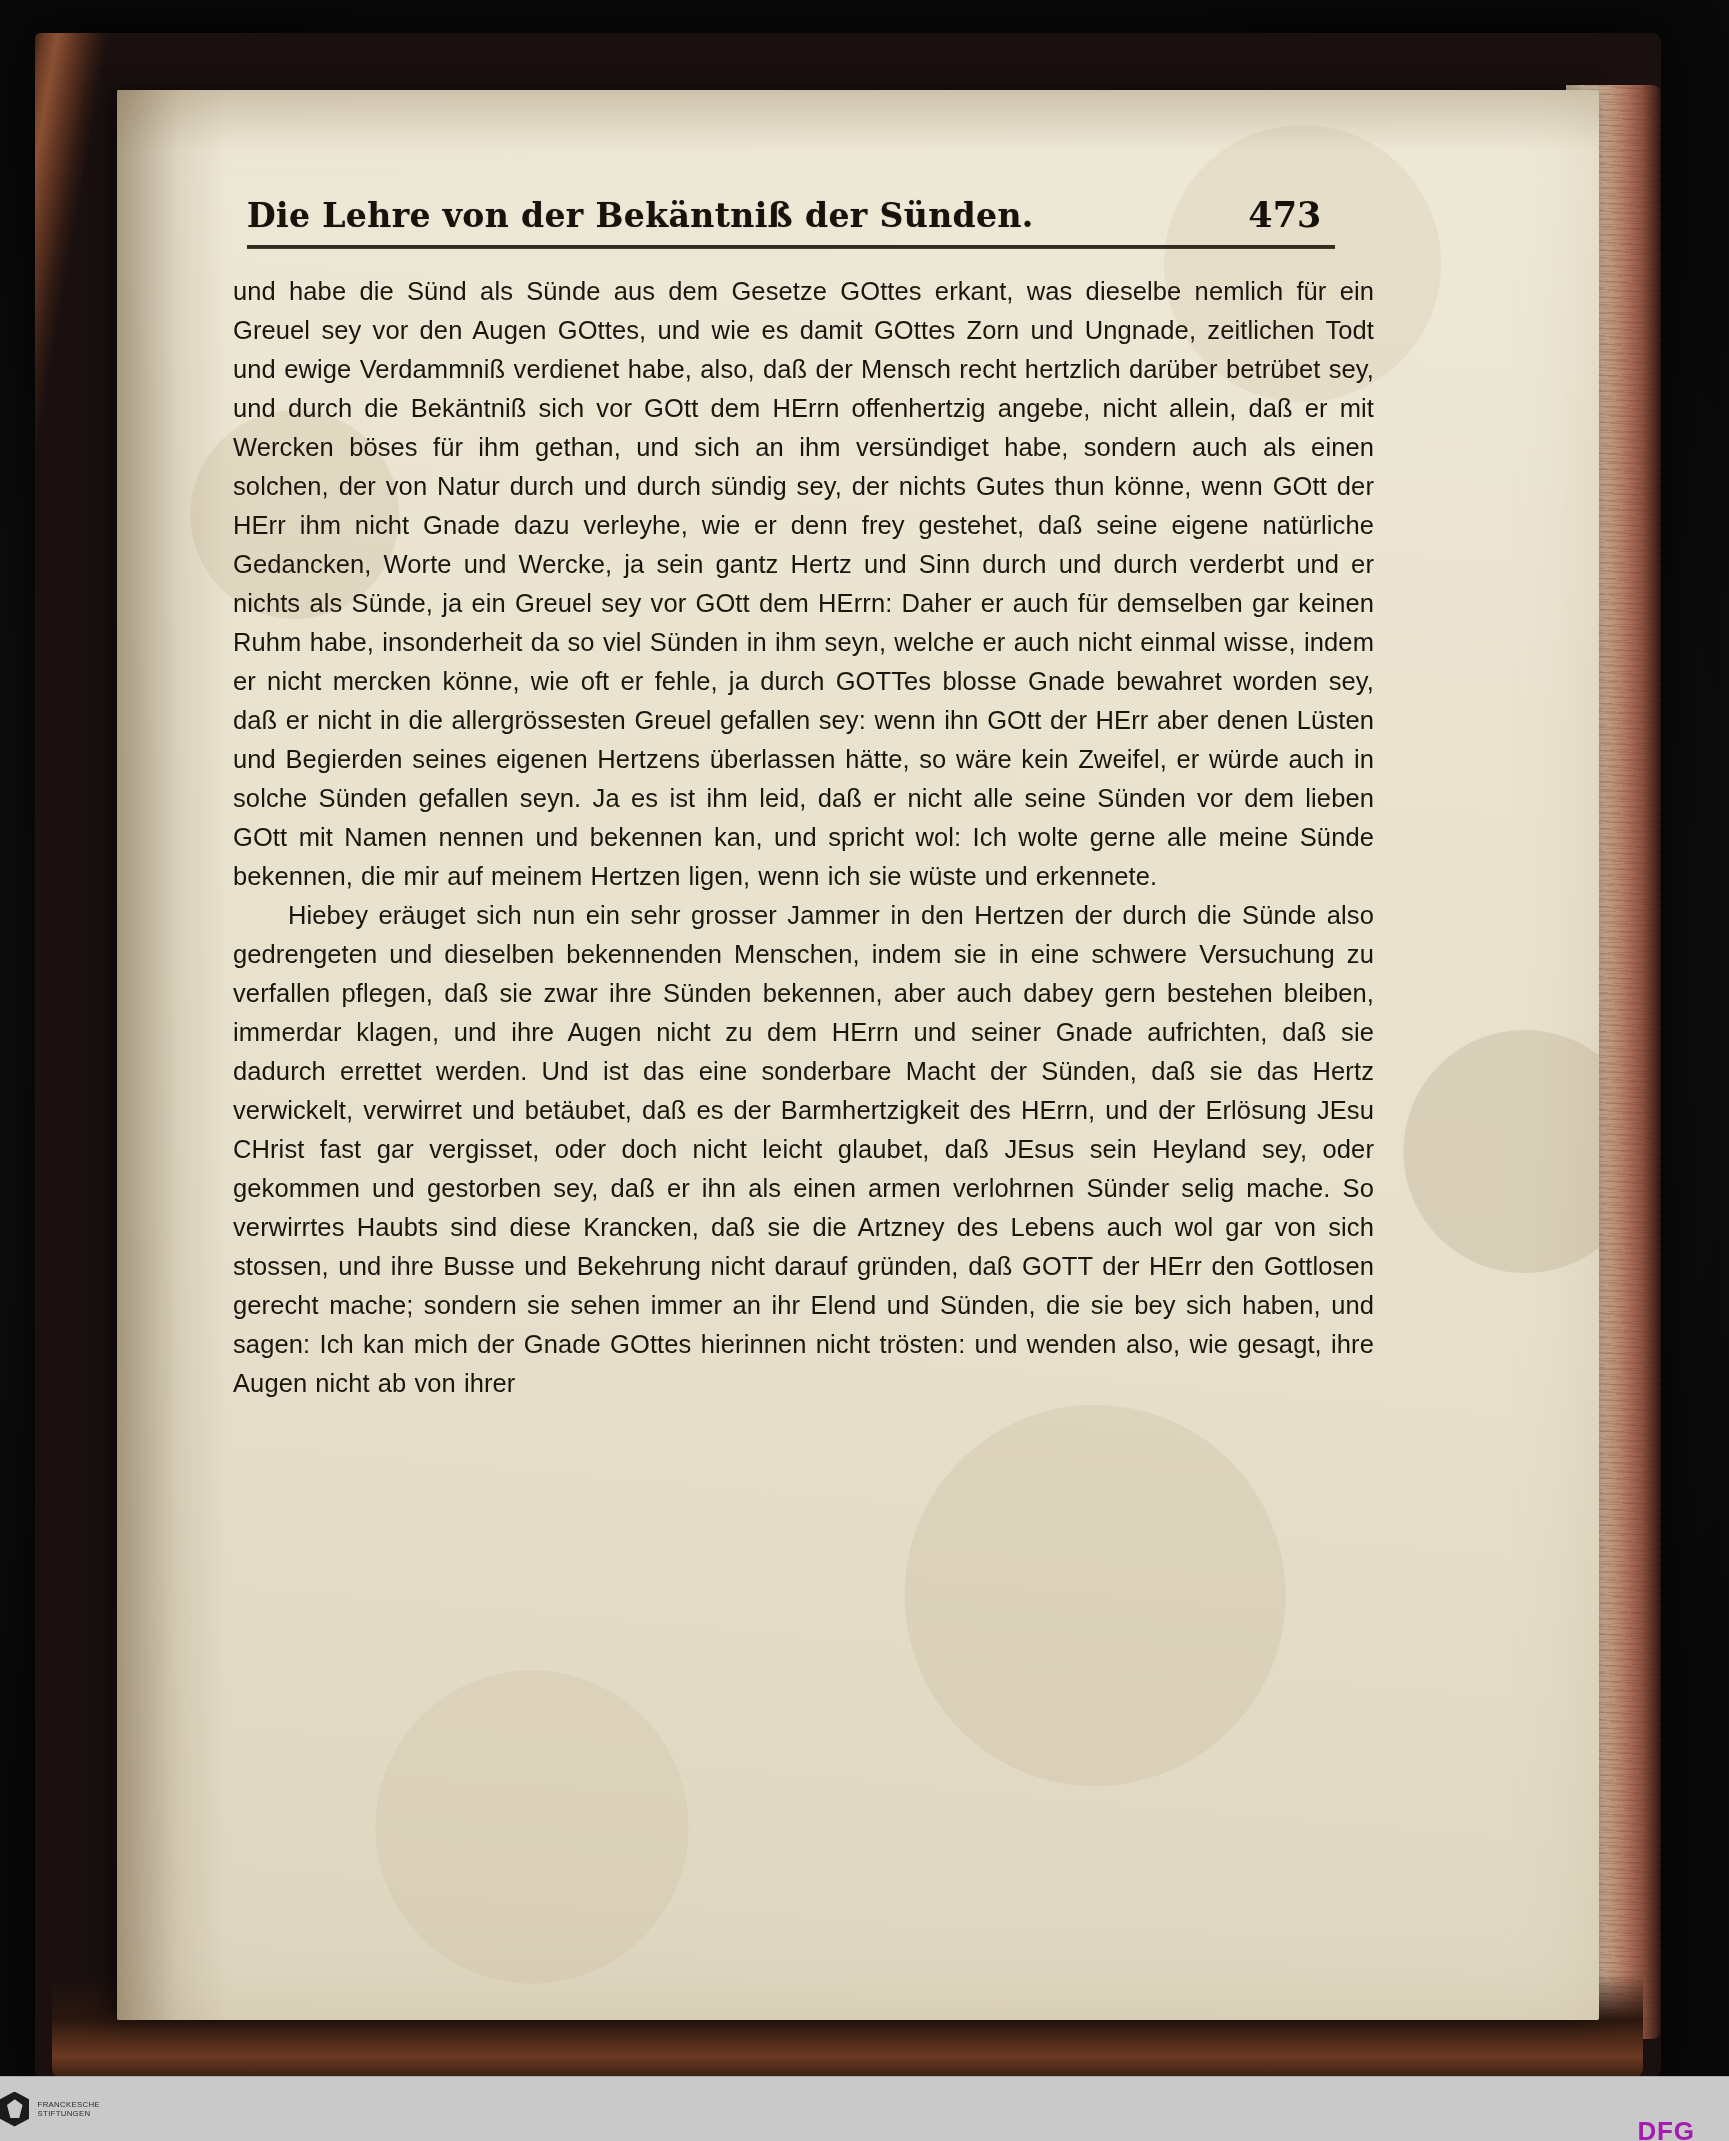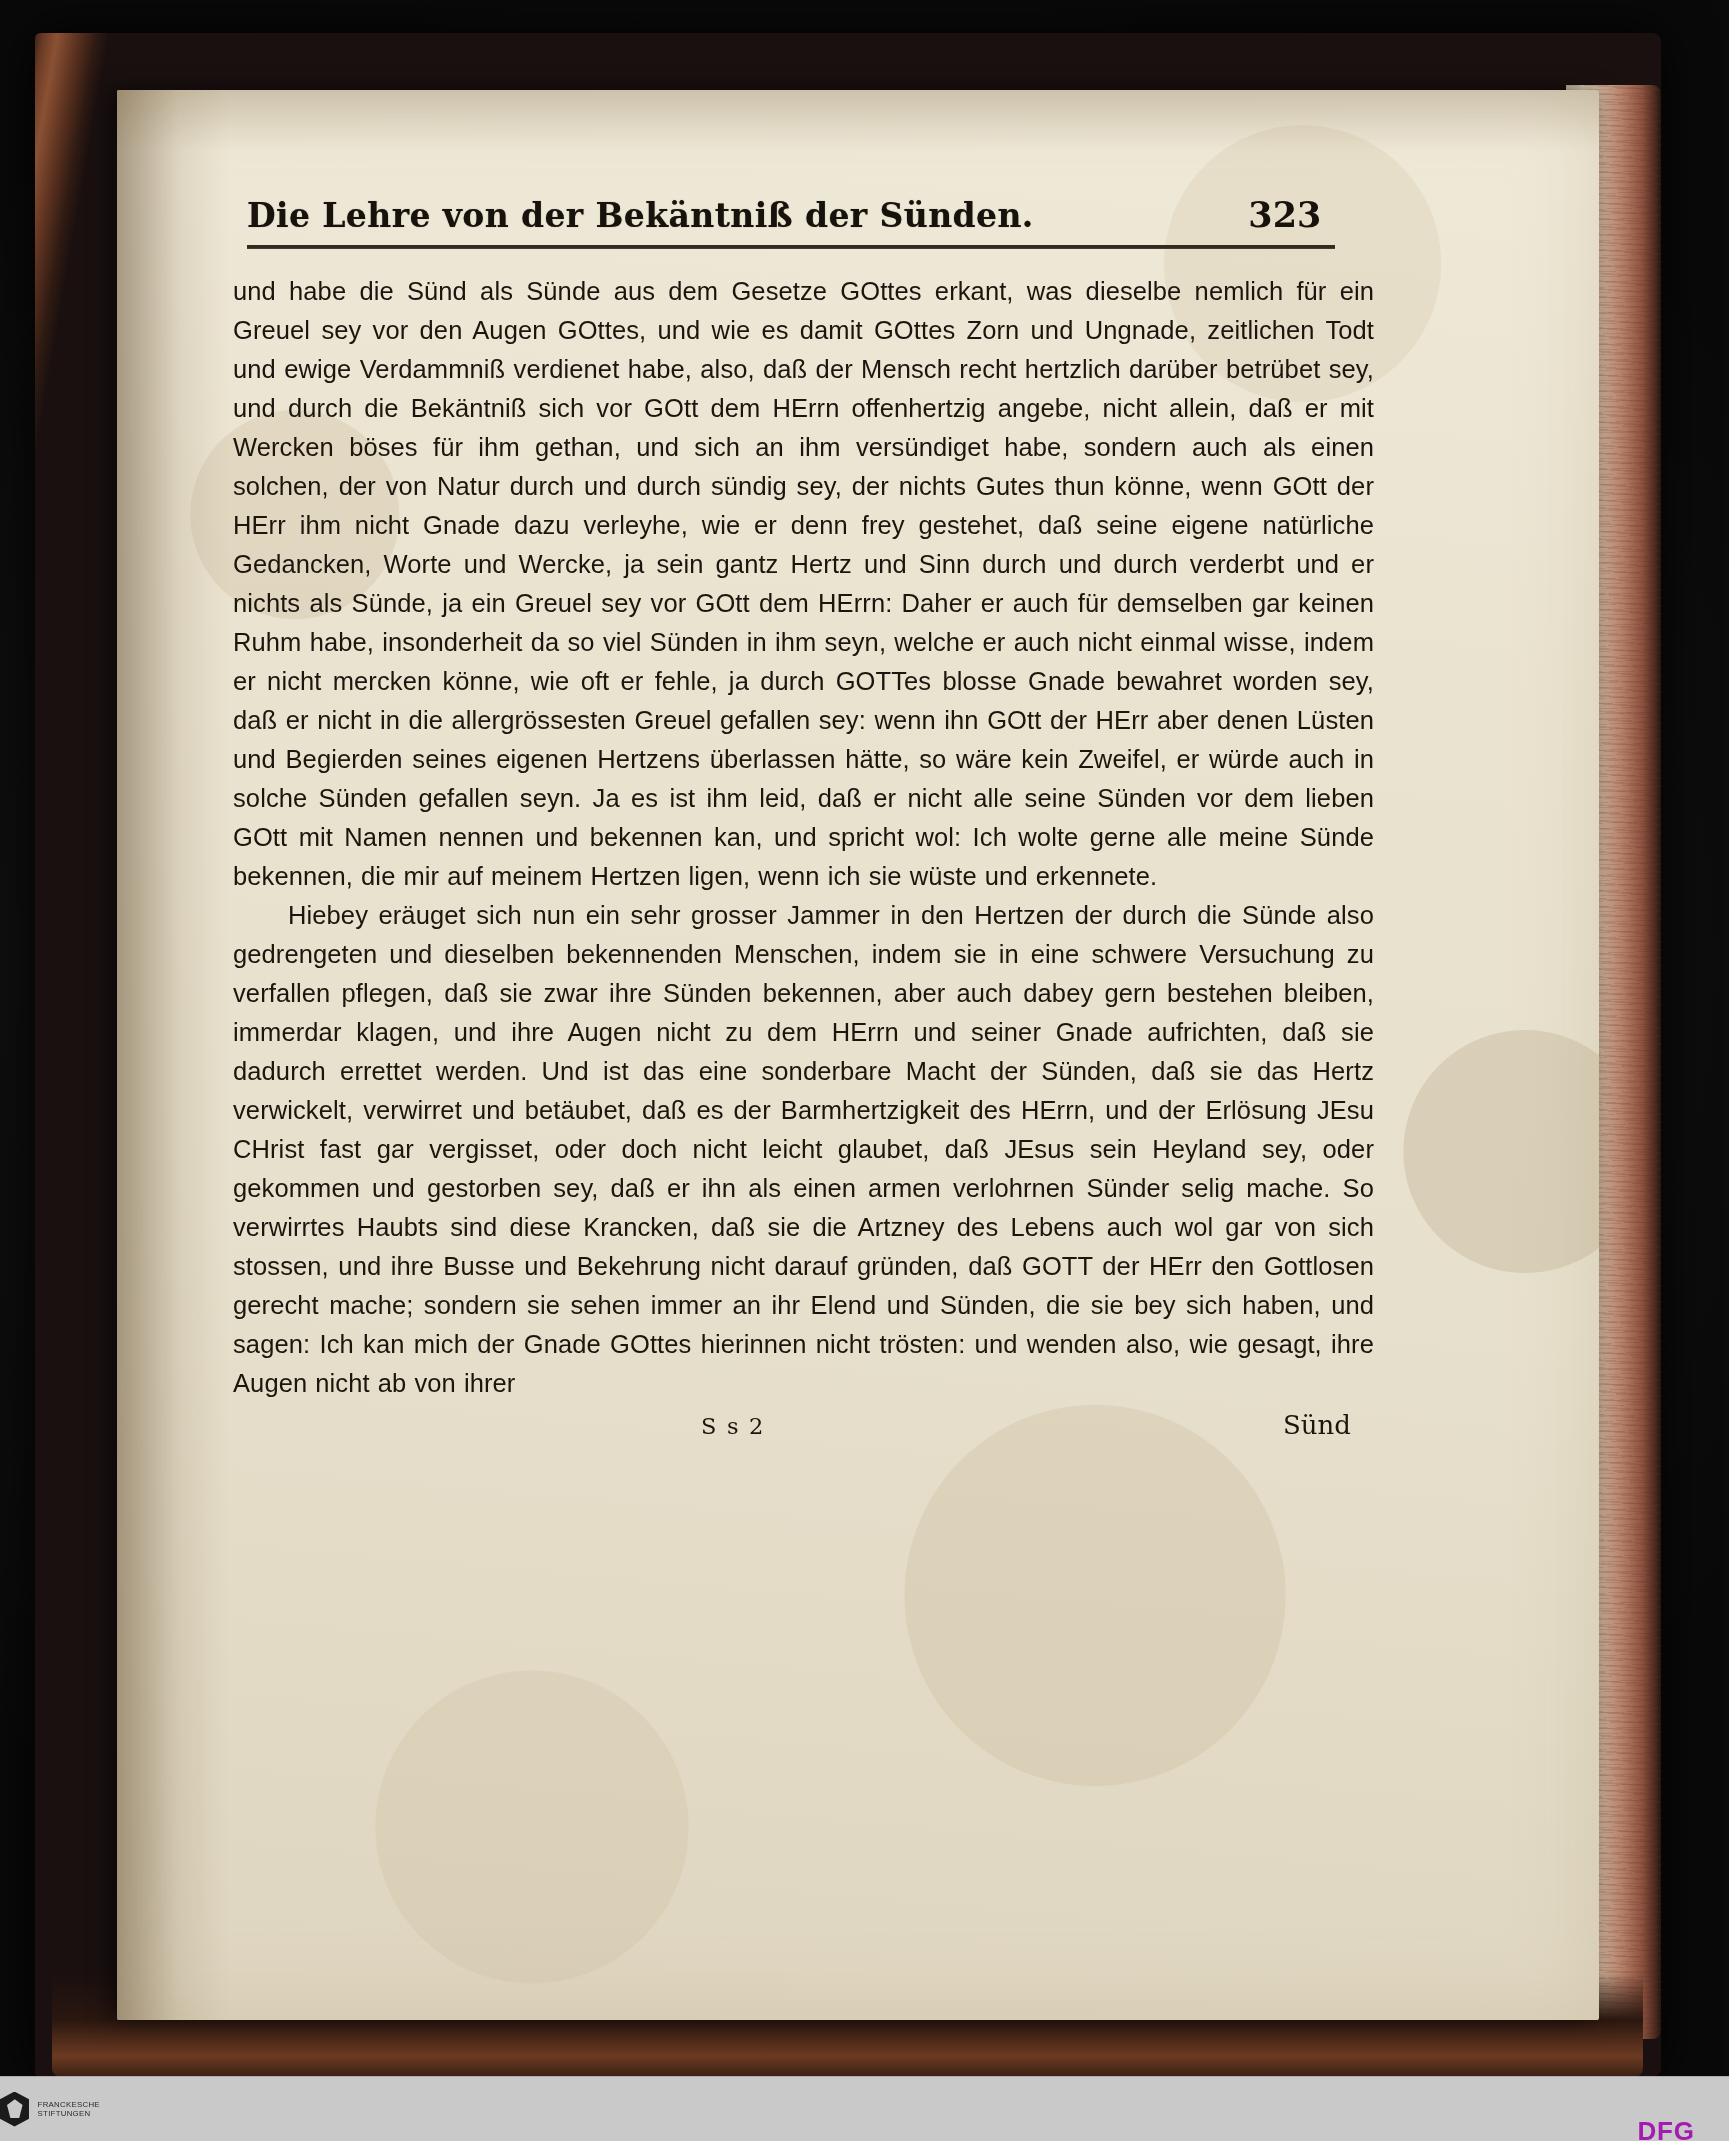--- a/index.html
+++ b/index.html
@@ -290,34 +290,30 @@
 
     <div id="page">
       <div id="page-grain"></div>
       <div id="page-gutter-shade"></div>
       <div id="page-top-shade"></div>
 
       <div id="text-block">
 
         <div class="header-row">
           <div class="running-title">Die Lehre von der Bekäntniß der Sünden.</div>
-          <div class="page-number">323</div>
+          <div class="page-number">473</div>
         </div>
 
         <div class="rule"></div>
 
         <div class="body-text">
           <p>und habe die Sünd als Sünde aus dem Gesetze GOttes erkant, was dieselbe nemlich für ein Greuel sey vor den Augen GOttes, und wie es damit GOttes Zorn und Ungnade, zeitlichen Todt und ewige Verdammniß verdienet habe, also, daß der Mensch recht hertzlich darüber betrübet sey, und durch die Bekäntniß sich vor GOtt dem HErrn offenhertzig angebe, nicht allein, daß er mit Wercken böses für ihm gethan, und sich an ihm versündiget habe, sondern auch als einen solchen, der von Natur durch und durch sündig sey, der nichts Gutes thun könne, wenn GOtt der HErr ihm nicht Gnade dazu verleyhe, wie er denn frey gestehet, daß seine eigene natürliche Gedancken, Worte und Wercke, ja sein gantz Hertz und Sinn durch und durch verderbt und er nichts als Sünde, ja ein Greuel sey vor GOtt dem HErrn: Daher er auch für demselben gar keinen Ruhm habe, insonderheit da so viel Sünden in ihm seyn, welche er auch nicht einmal wisse, indem er nicht mercken könne, wie oft er fehle, ja durch GOTTes blosse Gnade bewahret worden sey, daß er nicht in die allergrössesten Greuel gefallen sey: wenn ihn GOtt der HErr aber denen Lüsten und Begierden seines eigenen Hertzens überlassen hätte, so wäre kein Zweifel, er würde auch in solche Sünden gefallen seyn. Ja es ist ihm leid, daß er nicht alle seine Sünden vor dem lieben GOtt mit Namen nennen und bekennen kan, und spricht wol: Ich wolte gerne alle meine Sünde bekennen, die mir auf meinem Hertzen ligen, wenn ich sie wüste und erkennete.</p>
           <p class="indent">Hiebey eräuget sich nun ein sehr grosser Jammer in den Hertzen der durch die Sünde also gedrengeten und dieselben bekennenden Menschen, indem sie in eine schwere Versuchung zu verfallen pflegen, daß sie zwar ihre Sünden bekennen, aber auch dabey gern bestehen bleiben, immerdar klagen, und ihre Augen nicht zu dem HErrn und seiner Gnade aufrichten, daß sie dadurch errettet werden. Und ist das eine sonderbare Macht der Sünden, daß sie das Hertz verwickelt, verwirret und betäubet, daß es der Barmhertzigkeit des HErrn, und der Erlösung JEsu CHrist fast gar vergisset, oder doch nicht leicht glaubet, daß JEsus sein Heyland sey, oder gekommen und gestorben sey, daß er ihn als einen armen verlohrnen Sünder selig mache. So verwirrtes Haubts sind diese Krancken, daß sie die Artzney des Lebens auch wol gar von sich stossen, und ihre Busse und Bekehrung nicht darauf gründen, daß GOTT der HErr den Gottlosen gerecht mache; sondern sie sehen immer an ihr Elend und Sünden, die sie bey sich haben, und sagen: Ich kan mich der Gnade GOttes hierinnen nicht trösten: und wenden also, wie gesagt, ihre Augen nicht ab von ihrer</p>
         </div>
 
-        <div class="footer-row">
-          <span class="signature">S s 2</span>
-          <span class="catchword">Sünd</span>
-        </div>
 
       </div>
     </div>
   </div>
 
   <div id="viewer-bar">
     <div id="left-logo">
       <div class="logo-mark"></div>
       <div class="logo-text">
         <div>Franckesche</div>

